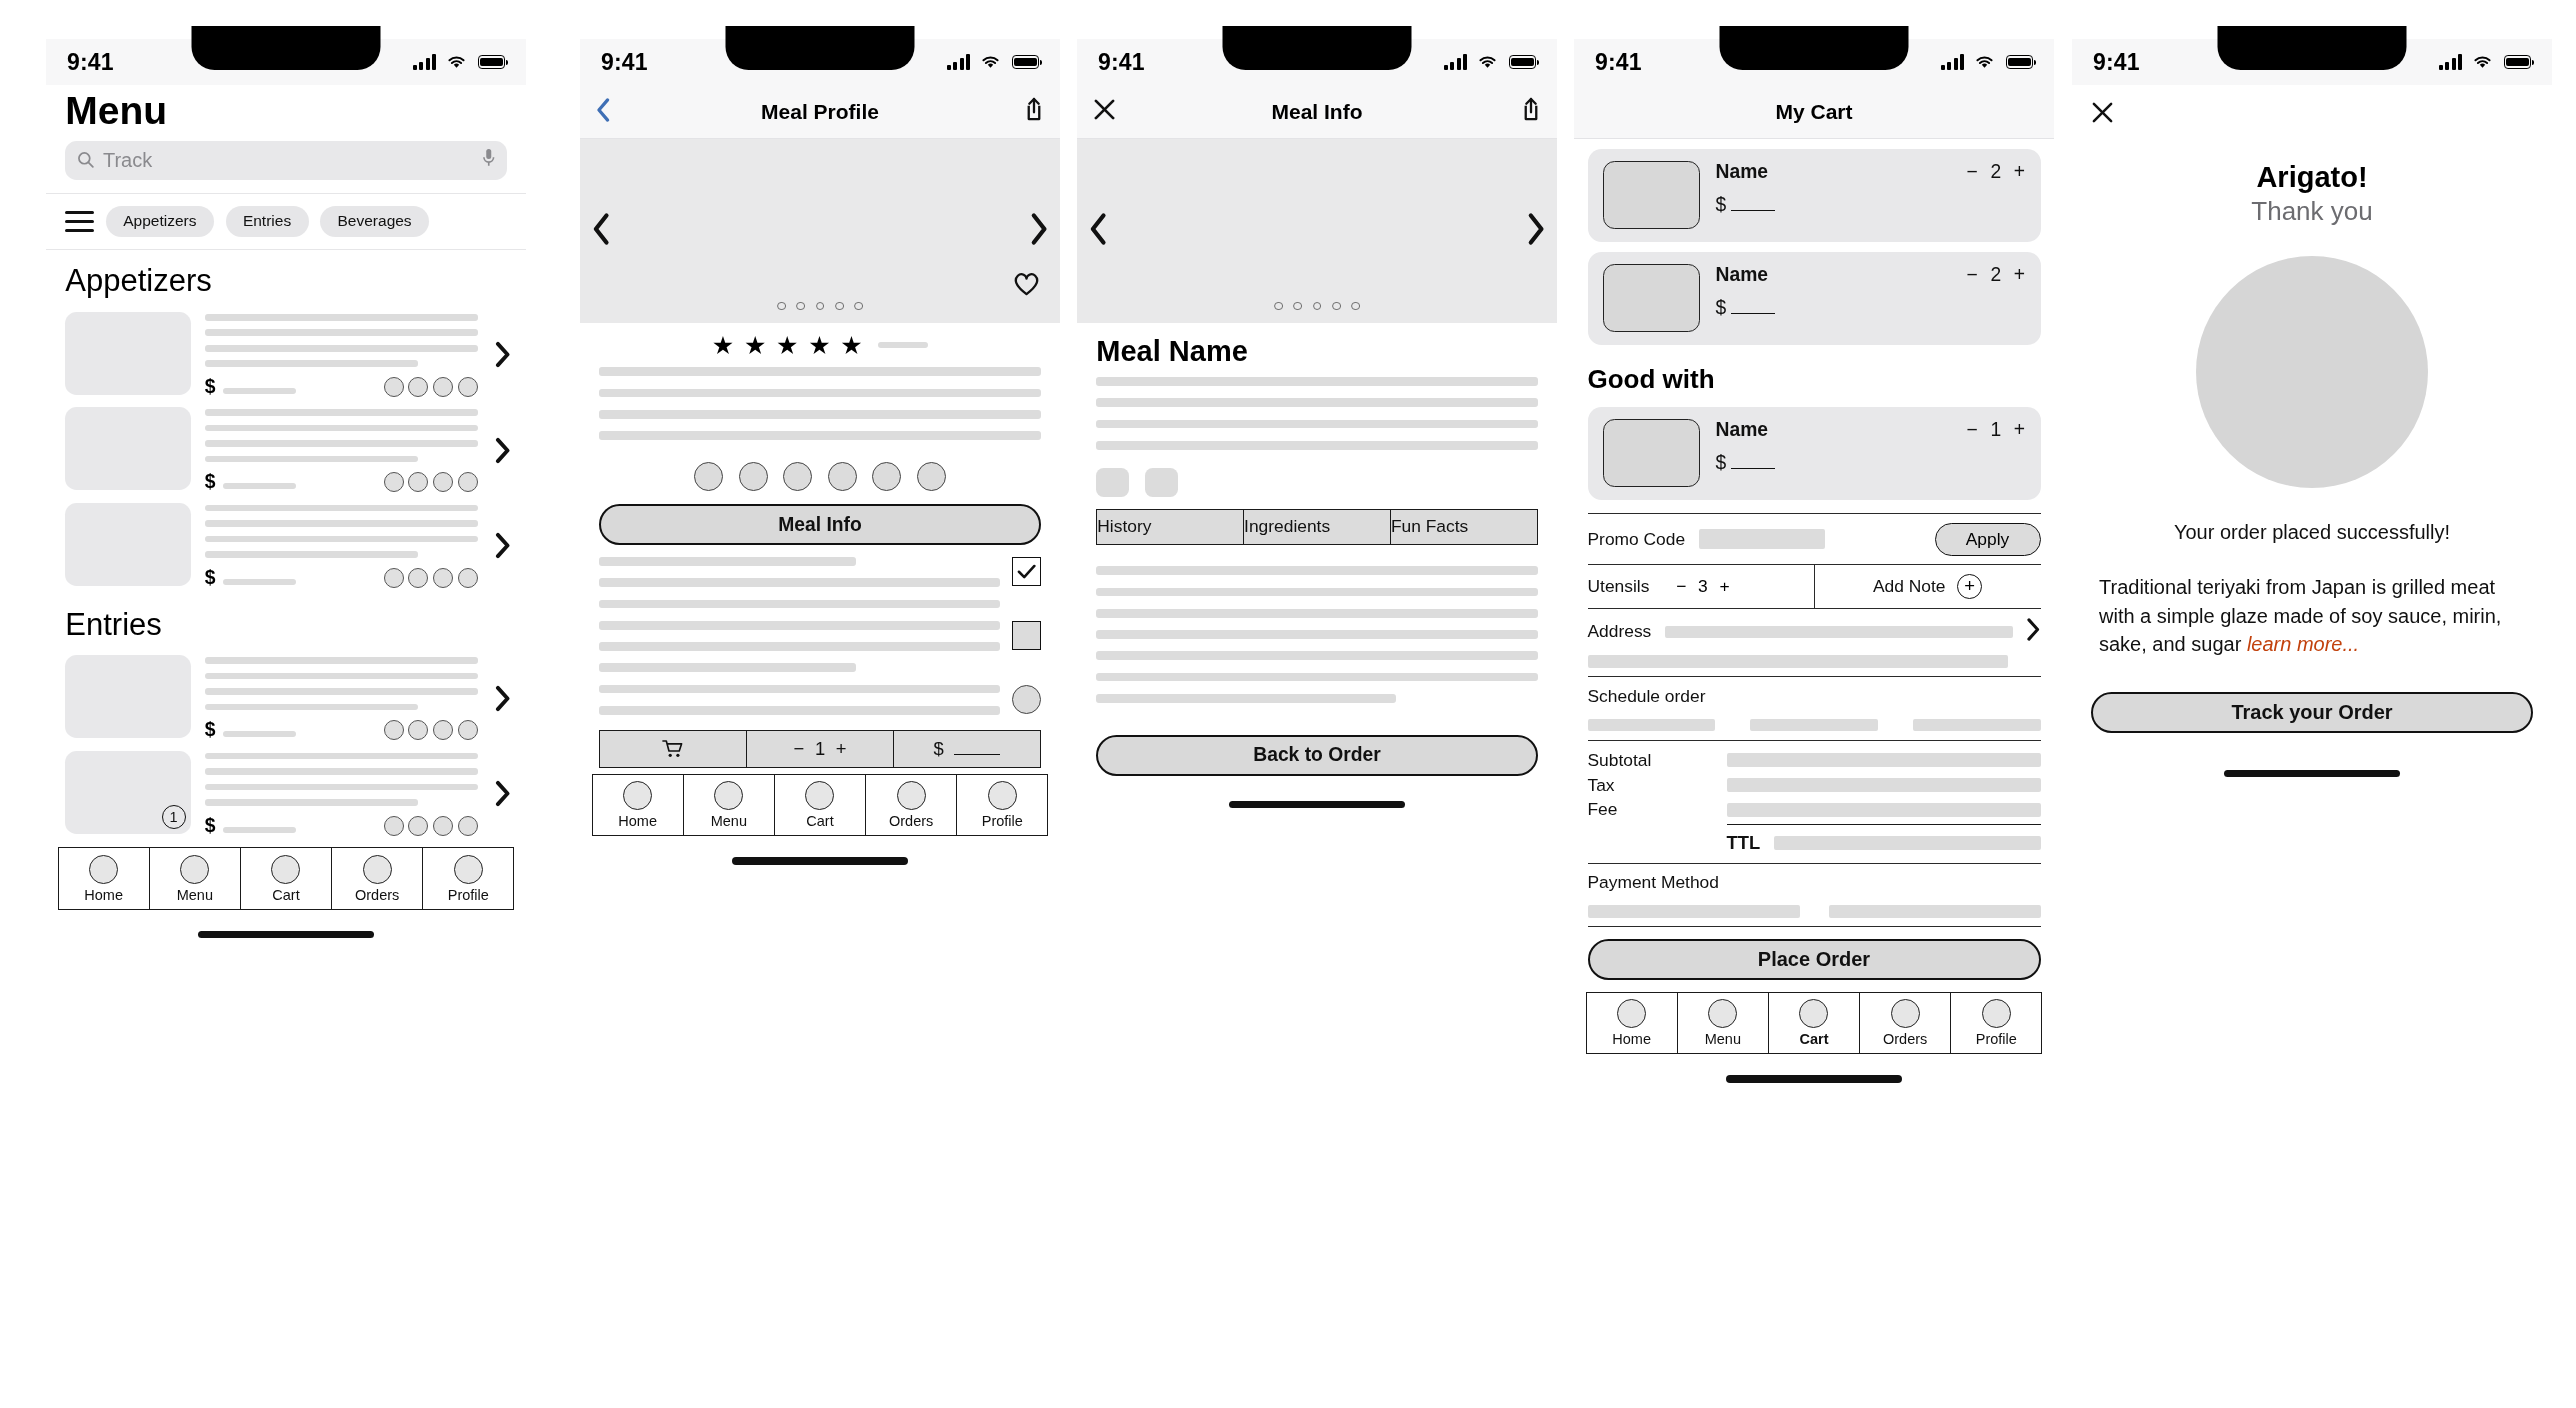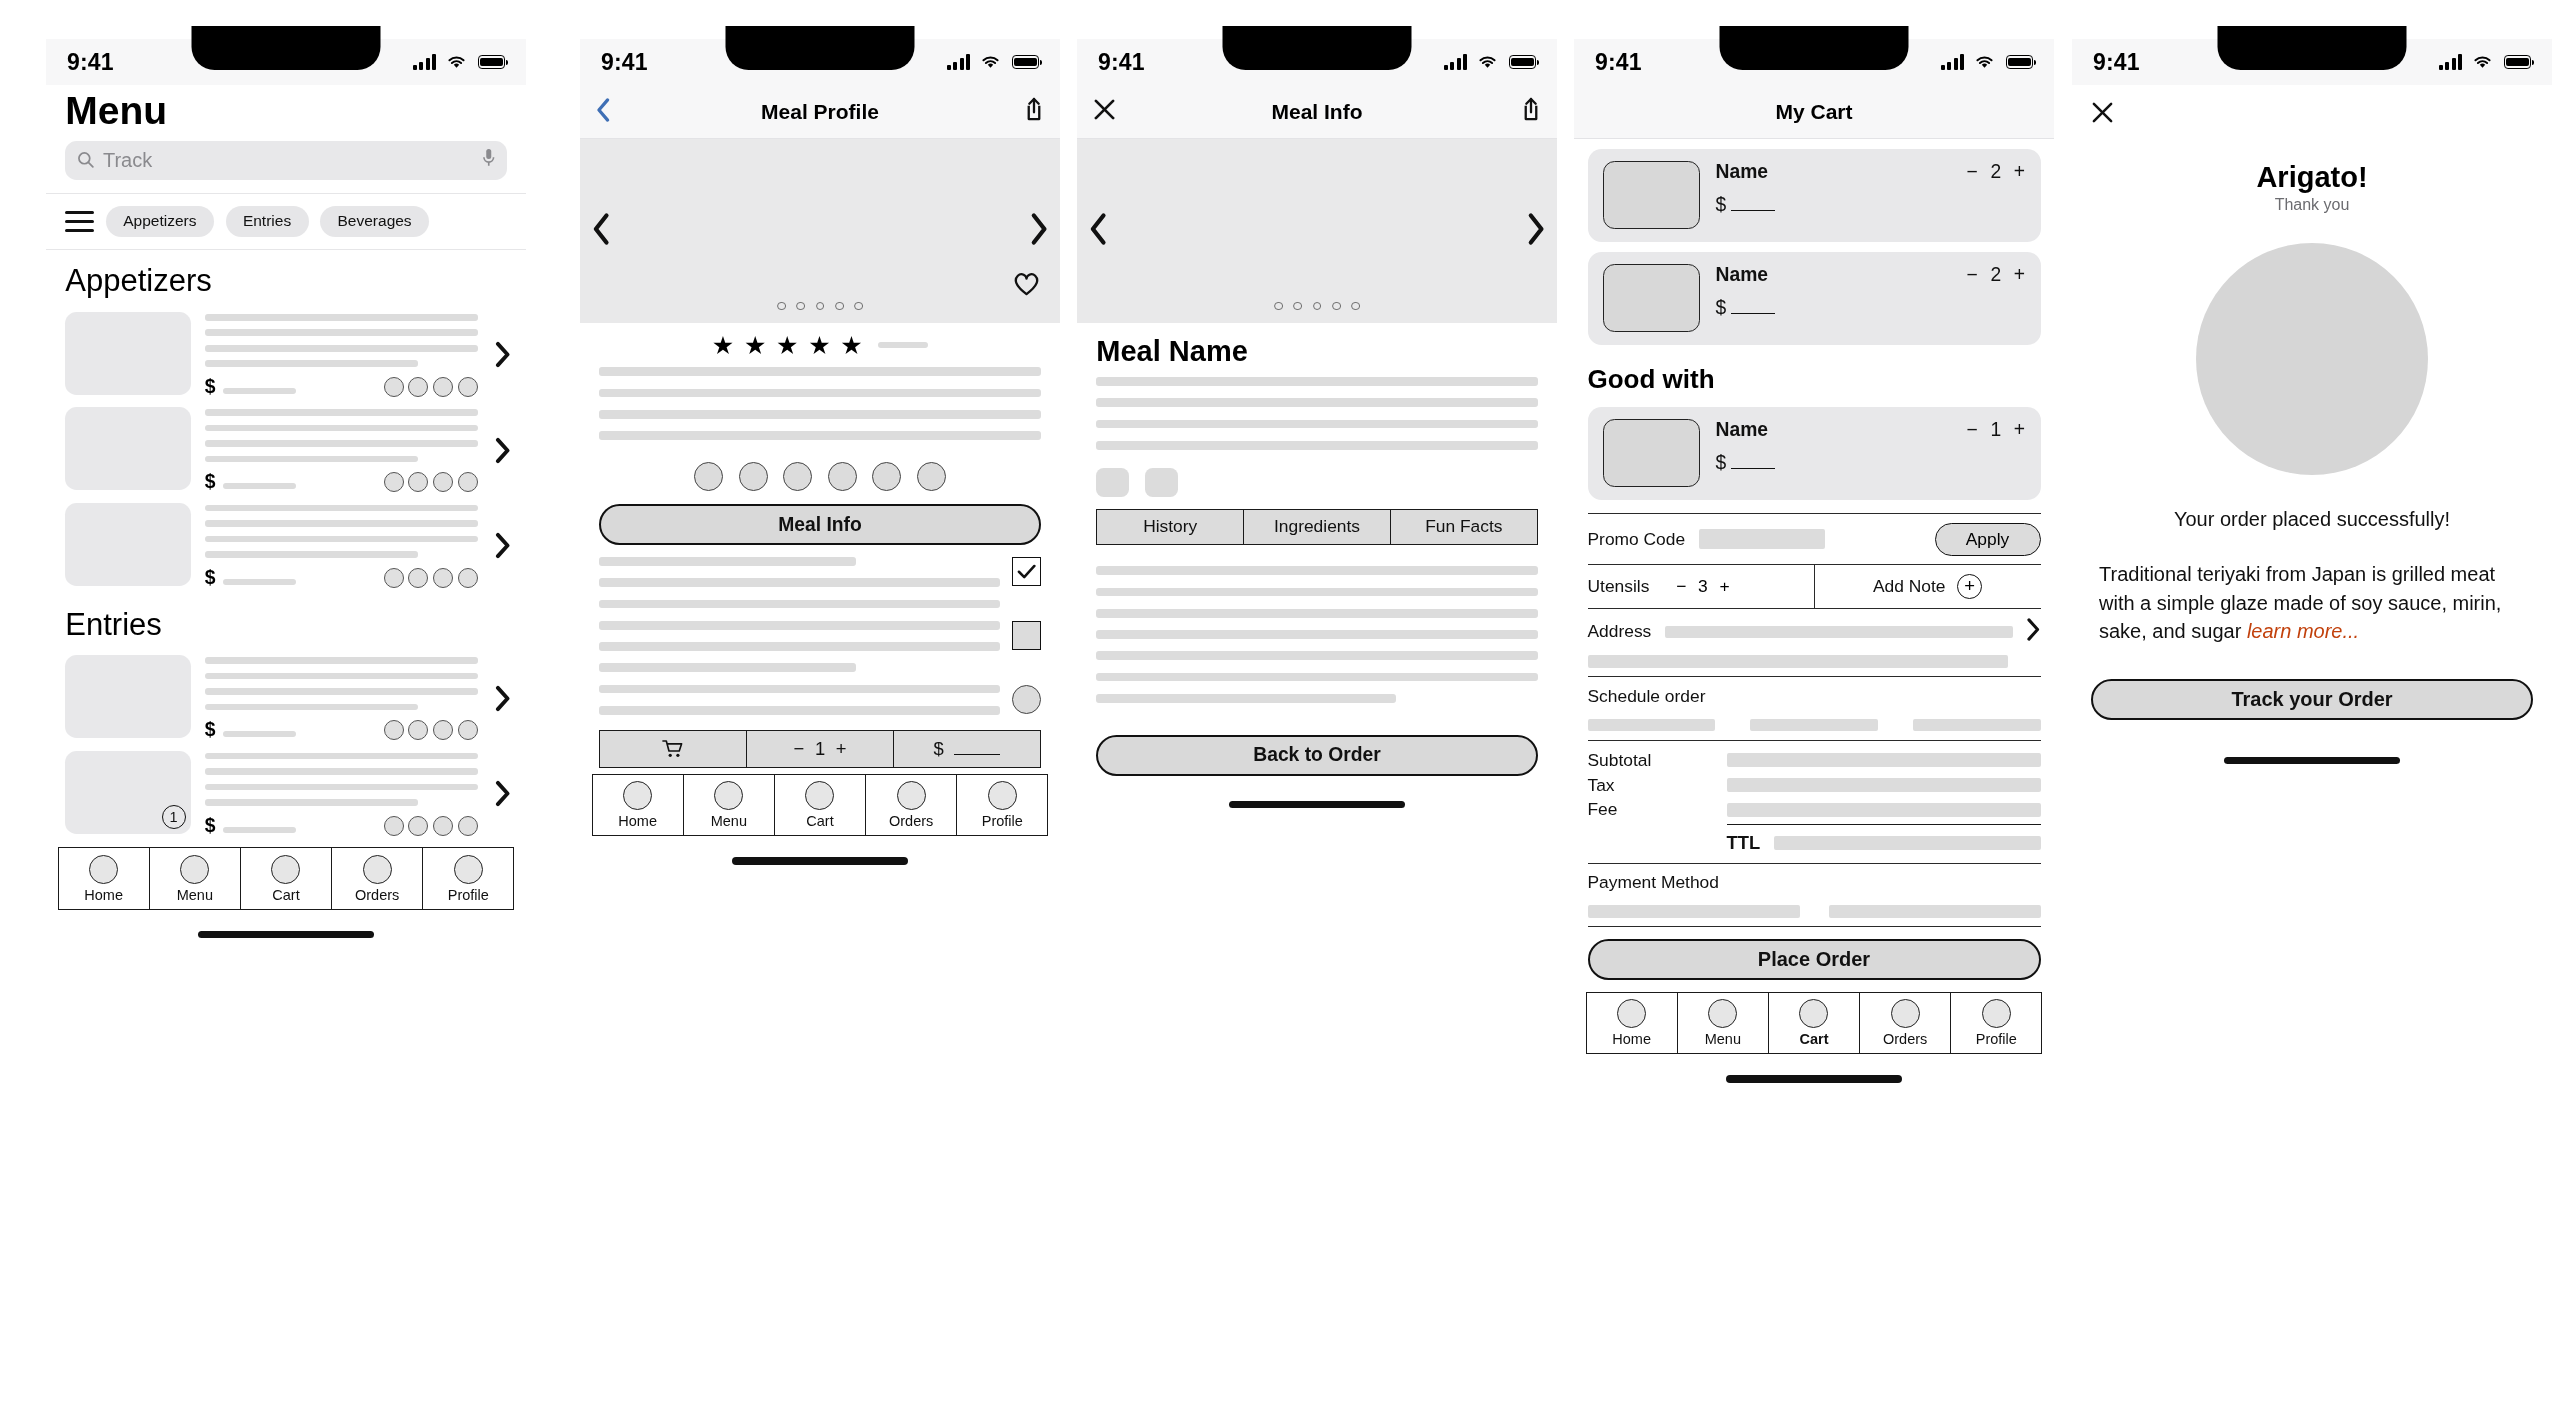--- a/index.html
+++ b/index.html
@@ -126,21 +126,21 @@
   .addbar > div { flex:1 1 0; border-right:1.9px solid #1a1a1a; text-align:center; padding:6.8px 0;
                   font-size:18.4px; color:#111; display:flex;align-items:center;justify-content:center;gap:10.6px;}
   .addbar > div:last-child{border-right:none;}
   .uline { display:inline-block;width:46px;border-bottom:1.9px solid #111; height:12.6px; }
 
   
   .mealname { font-size:29px; font-weight:700; padding: 11.6px 19.3px 7.7px; color:#000;}
   .tagrow { display:flex; gap:15.5px; padding: 3.9px 19.3px 11.6px;}
   .tagrow .tg { width:33px;height:29px;background:#dcdcdc;border-radius:7.7px;}
   .segbar { display:flex; border:1.9px solid #1a1a1a; margin: 0 19.3px; background:#dcdcdc;}
-  .segbar > div { flex:1 1 0; border-right:1.9px solid #1a1a1a; text-align:center; padding:6.8px 0; font-size:17.4px; color:#111;}
+  .segbar > div { flex:1 1 0; border-right:1.9px solid #1a1a1a; text-align:left; padding:6.8px 0; font-size:17.4px; color:#111;}
   .segbar > div:last-child{border-right:none;}
 
   
   .cartcard {
     margin: 9.7px 13.5px; background:#e8e8ea; border-radius:13.5px;
     display:flex; align-items:flex-start; gap:15.5px; padding: 12.6px 15.5px;
   }
   .cartcard .ct { width:97px;height:68px;background:#d8d8d8;border:1.9px solid #222;border-radius:11.6px;flex:0 0 auto;}
   .cartcard .cname { font-size:19.3px;font-weight:700;color:#111;margin-bottom:10.6px;}
   .cartcard .cprice { font-size:19.3px;color:#111;display:flex;align-items:baseline;gap:4.8px;}
@@ -159,21 +159,21 @@
   .totrow .tl { width:126px; font-size:17.4px; color:#111;}
   .totfill { height:14.5px; background:#dcdcdc; border-radius:1.9px; flex:1 1 auto; }
 
   .placeorder {
     margin: 11.6px 13.5px 0; border:2.4px solid #111; border-radius:21px; background:#d9d9d9;
     height:41px; display:flex;align-items:center;justify-content:center; font-size:20px;font-weight:700;color:#111;
   }
 
   
   .ty-title { font-size:29px; font-weight:700; text-align:center; color:#000; }
-  .ty-sub { font-size:16px; text-align:center; color:#6c6c70; margin-top:2.9px;}
+  .ty-sub { font-size:26px; text-align:center; color:#6c6c70; margin-top:2.9px;}
   .ty-circle { width:232px;height:232px;border-radius:50%;background:#d6d6d6;margin:29px auto 0;}
   .ty-success { font-size:20px; text-align:center; color:#111; margin-top:33px;}
   .ty-para { font-size:20px; line-height:1.42; color:#111; padding: 0 27px; margin-top:29px;}
   .lnk { color:#c2410c;font-style:italic; }
   .trackbtn {
     margin: 33px 19.3px 0; border:2.4px solid #111; border-radius:21px; background:#d9d9d9;
     height:41px; display:flex;align-items:center;justify-content:center; font-size:20px;font-weight:700;color:#111;
   }
 </style>
 </head>

